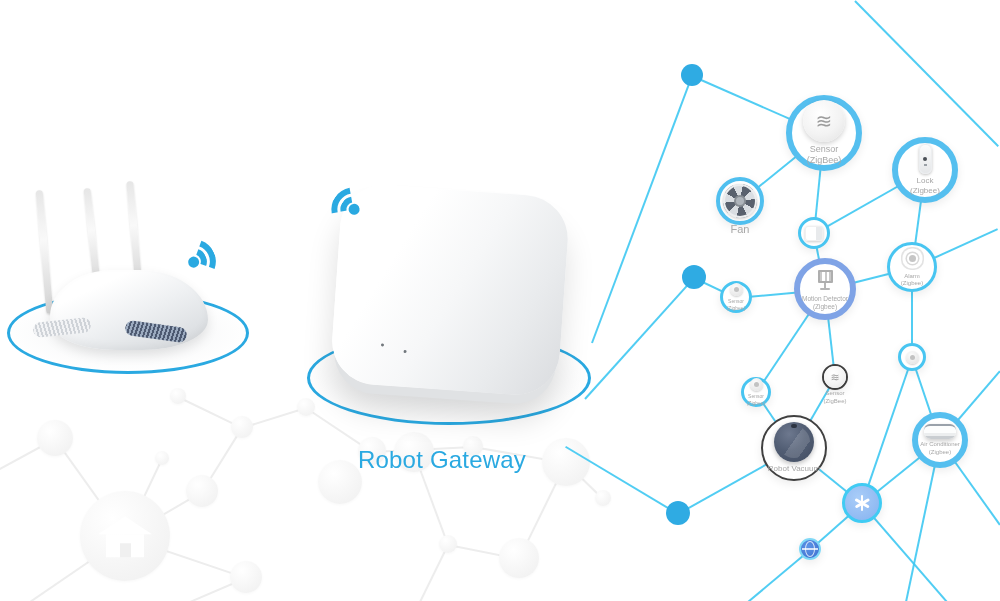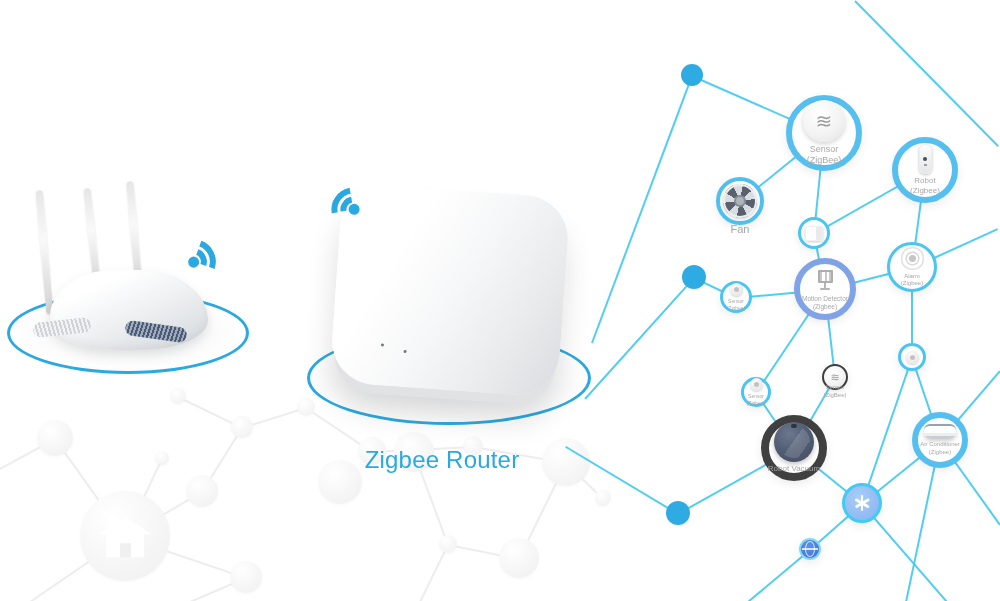--- a/index.html
+++ b/index.html
@@ -24,21 +24,21 @@
   .net-edge{position:absolute;height:2px;background:#3ec8f2;opacity:.9;transform-origin:0 50%;}
   #net-nodes{position:absolute;inset:0;z-index:2;}
   .junction-dot{position:absolute;border-radius:50%;background:#2fabe3;}
   .dev-node{position:absolute;border-radius:50%;background:#ffffff;box-sizing:border-box;
             display:flex;flex-direction:column;align-items:center;justify-content:center;
             box-shadow:0 3px 10px rgba(0,0,0,.08);}
   .ring-thick-blue{border:6px solid #55bfef;}
   .ring-thick-periwinkle{border:6px solid #7fa3e6;}
   .ring-med-blue{border:4px solid #4fbfef;}
   .ring-thin-blue{border:3px solid #48c5f1;}
-  .ring-white{border:8px solid #404040;}
+  .ring-white{border:2px solid #404040;}
   .ring-blue-fill{border:3px solid #40cbf3;background:radial-gradient(circle at 40% 35%,#a9cdf8,#86b2f0);}
   .ring-globe-fill{border:2px solid #7fd8f6;background:radial-gradient(circle at 40% 35%,#5c93e6,#3d6fce);}
   .node-label{color:#a8a8a8;text-align:center;line-height:1.25;margin-top:2px;}
   .node-label div{white-space:nowrap;}
   .node-label.outside{position:absolute;top:calc(100% + 2px);left:50%;transform:translateX(-50%);margin:0;}
 
   
   .icon{display:flex;align-items:center;justify-content:center;position:relative;flex:none;}
   .icon-waves{width:42px;height:42px;border-radius:50%;color:#9c9c9c;font-size:20px;
       background:radial-gradient(circle at 40% 32%,#ffffff 0%,#f3f3f3 55%,#e2e2e2 100%);
@@ -220,21 +220,21 @@
         <div class="node-label" style="font-size: 9px;">
           <div>Sensor</div>
           <div>(ZigBee)</div>
         </div>
       </div>
       <div class="dev-node ring-thick-blue" style="left: 892px; top: 137px; width: 66px; height: 66px;">
         <div class="icon icon-lock">
           <i class="lock-dot"></i>
         </div>
         <div class="node-label" style="font-size: 8px;">
-          <div>Robot</div>
+          <div>Lock</div>
           <div>(Zigbee)</div>
         </div>
       </div>
       <div class="dev-node ring-med-blue" style="left: 716px; top: 177px; width: 48px; height: 48px;">
         <div class="icon icon-fan"></div>
         <div class="node-label outside" style="font-size: 11px;">
           <div>Fan</div>
         </div>
       </div>
       <div class="dev-node ring-thin-blue" style="left: 798px; top: 217px; width: 32px; height: 32px;">
@@ -330,15 +330,15 @@
     <div id="gw-device">
       <span id="led-1" class="led"></span>
       <span id="led-2" class="led"></span>
     </div>
     <div id="gateway-wifi" class="wifi">
       <span class="warc a2"></span>
       <span class="warc a1"></span>
       <span class="wdot"></span>
     </div>
   </div>
-  <div id="gateway-label" class="caption">Zigbee Router</div>
+  <div id="gateway-label" class="caption">Robot Gateway</div>
 
 </div>
 
 </body></html>

